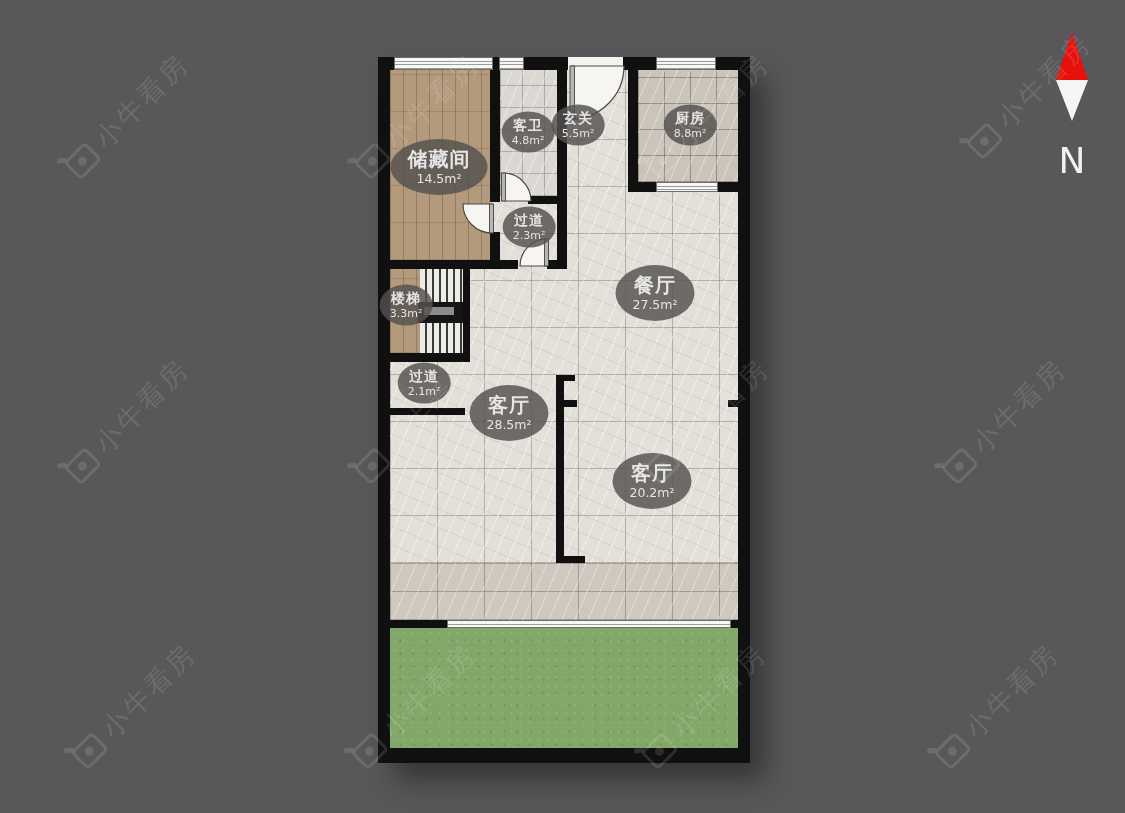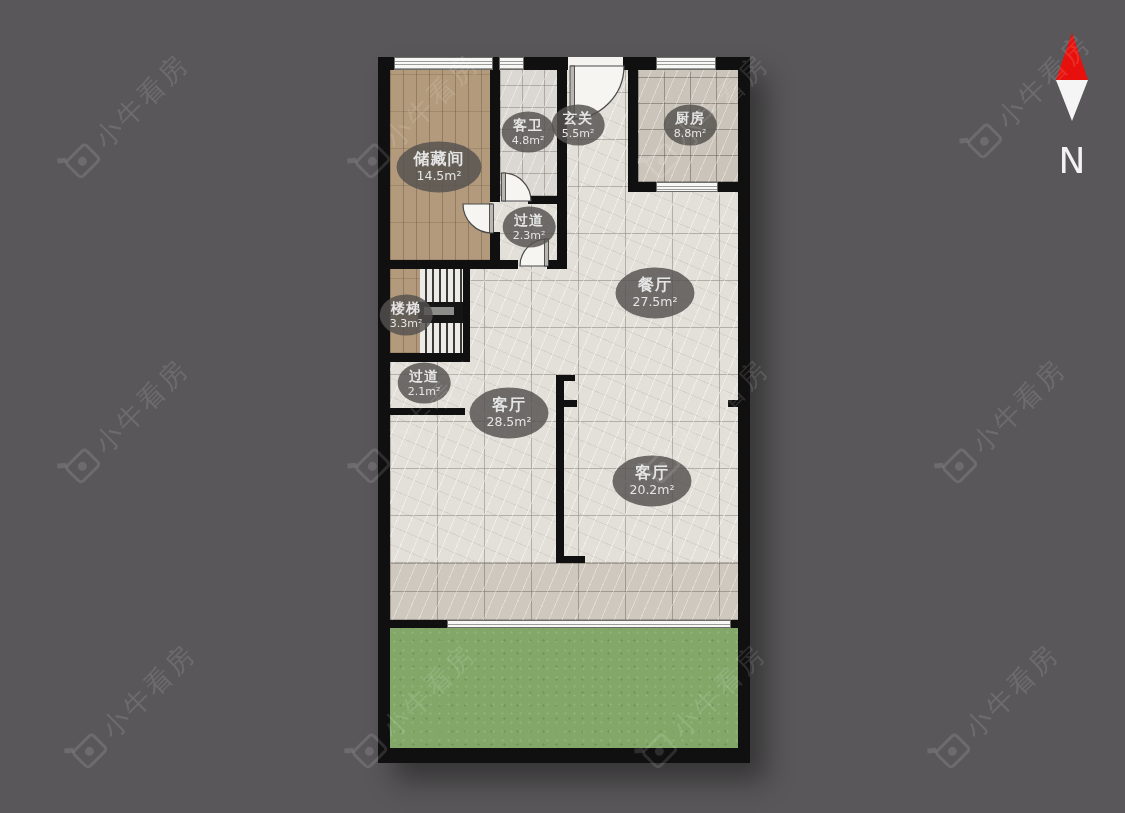--- a/index.html
+++ b/index.html
@@ -45,21 +45,21 @@
   .wall{position:absolute;background:#101010;}
   
   .win{position:absolute;background:repeating-linear-gradient(180deg,#f7f7f5 0 2.5px,#9b9b98 2.5px 3.5px);
        box-shadow:0 0 0 1px #6e6e6b;}
   .opening{position:absolute;background:#f4f3f0;}
   .door{position:absolute;overflow:visible;}
   
   .pill{position:absolute;transform:translate(-50%,-50%);background:rgba(84,82,79,0.83);
         border-radius:50%;color:#e5e5e5;text-align:center;padding:8px 17px 9px;line-height:1.2;
         white-space:nowrap;z-index:30;}
-  .pill-name{display:block;font-size:16px;letter-spacing:1px;font-weight:bold;}
+  .pill-name{display:block;font-size:20px;letter-spacing:1px;font-weight:bold;}
   .pill-area{display:block;font-size:12.5px;}
   .pill.small{padding:5px 10px 6px;}
   .pill.small .pill-name{font-size:14px;}
   .pill.small .pill-area{font-size:11px;}
   
   #compass{position:absolute;left:1040px;top:26px;width:64px;height:140px;}
   .tri-red{position:absolute;left:16px;top:7px;width:0;height:0;
            border-left:16px solid transparent;border-right:16px solid transparent;
            border-bottom:47px solid #e8100c;}
   .tri-white{position:absolute;left:16px;top:54px;width:0;height:0;
@@ -159,21 +159,21 @@
       <span class="pill-area">5.5m²</span>
       </div>
     <div class="pill small" style="left:312px;top:68px">
       <span class="pill-name">厨房</span>
       <span class="pill-area">8.8m²</span>
       </div>
     <div class="pill small" style="left:151px;top:170px">
       <span class="pill-name">过道</span>
       <span class="pill-area">2.3m²</span>
       </div>
-    <div class="pill small" style="left:28px;top:258px">
+    <div class="pill small" style="left:28px;top:248px">
       <span class="pill-name">楼梯</span>
       <span class="pill-area">3.3m²</span>
       </div>
     <div class="pill" style="left:277px;top:236px">
       <span class="pill-name">餐厅</span>
       <span class="pill-area">27.5m²</span>
       </div>
     <div class="pill small" style="left:46px;top:326px">
       <span class="pill-name">过道</span>
       <span class="pill-area">2.1m²</span>

